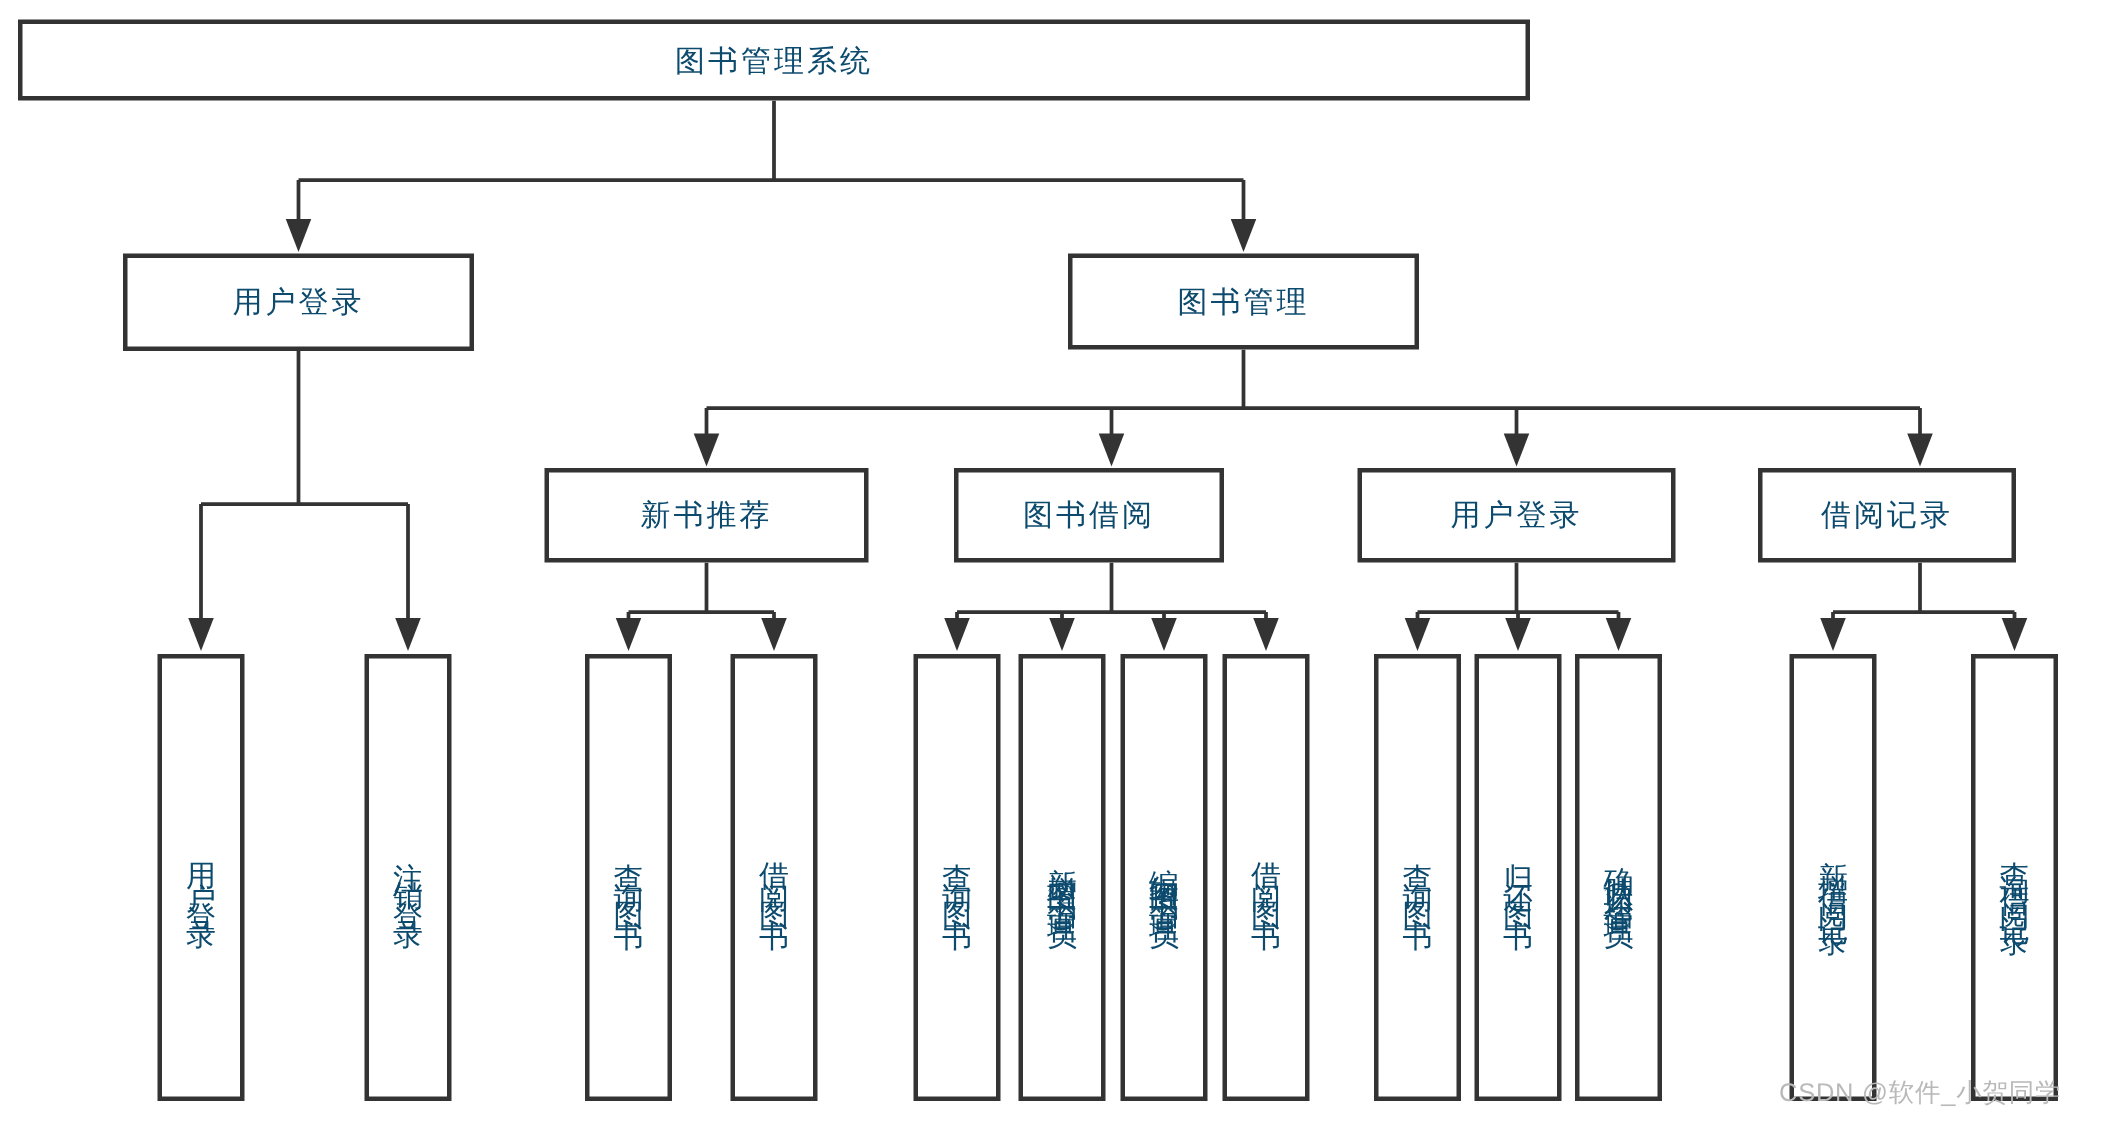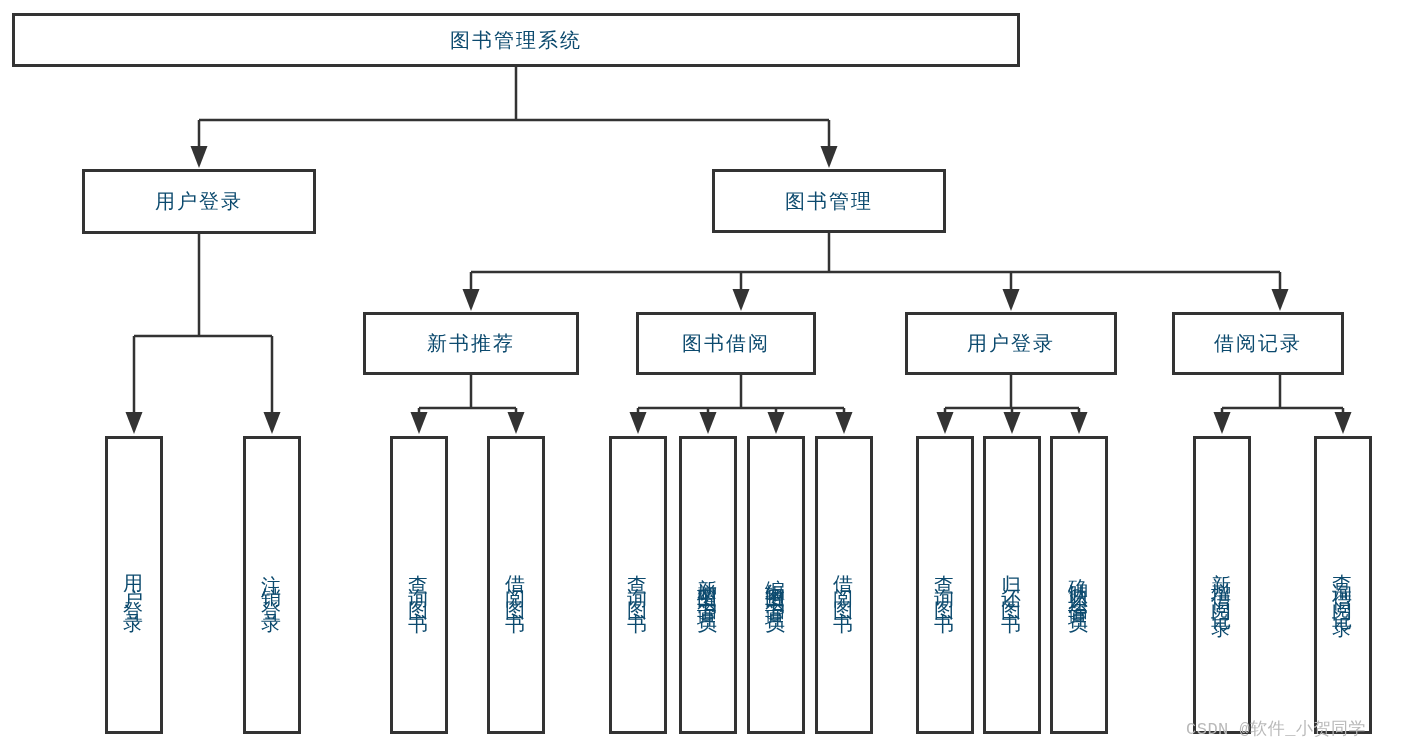--- a/index.html
+++ b/index.html
@@ -44,21 +44,20 @@
   .v9 span { letter-spacing: 5px; }
   .watermark {
     position: absolute;
     left: 1186px;
     top: 717px;
     font-size: 17px;
     color: #b9b9b9;
     letter-spacing: 0.5px;
     white-space: nowrap;
     z-index: 2;
-    font-family: Liberation Mono, monospace;
   }
 </style>
 </head>
 <body>
 
 <div class="stage">
 
   <svg class="connectors" width="1405" height="747" viewBox="0 0 1405 747">
     <path fill="none" stroke="#333333" stroke-width="2.5" d="M516 67 V120 M199 120 H829 M199 120 V148 M829 120 V148
              M199 234 V336 M134 336 H272 M134 336 V414 M272 336 V414

